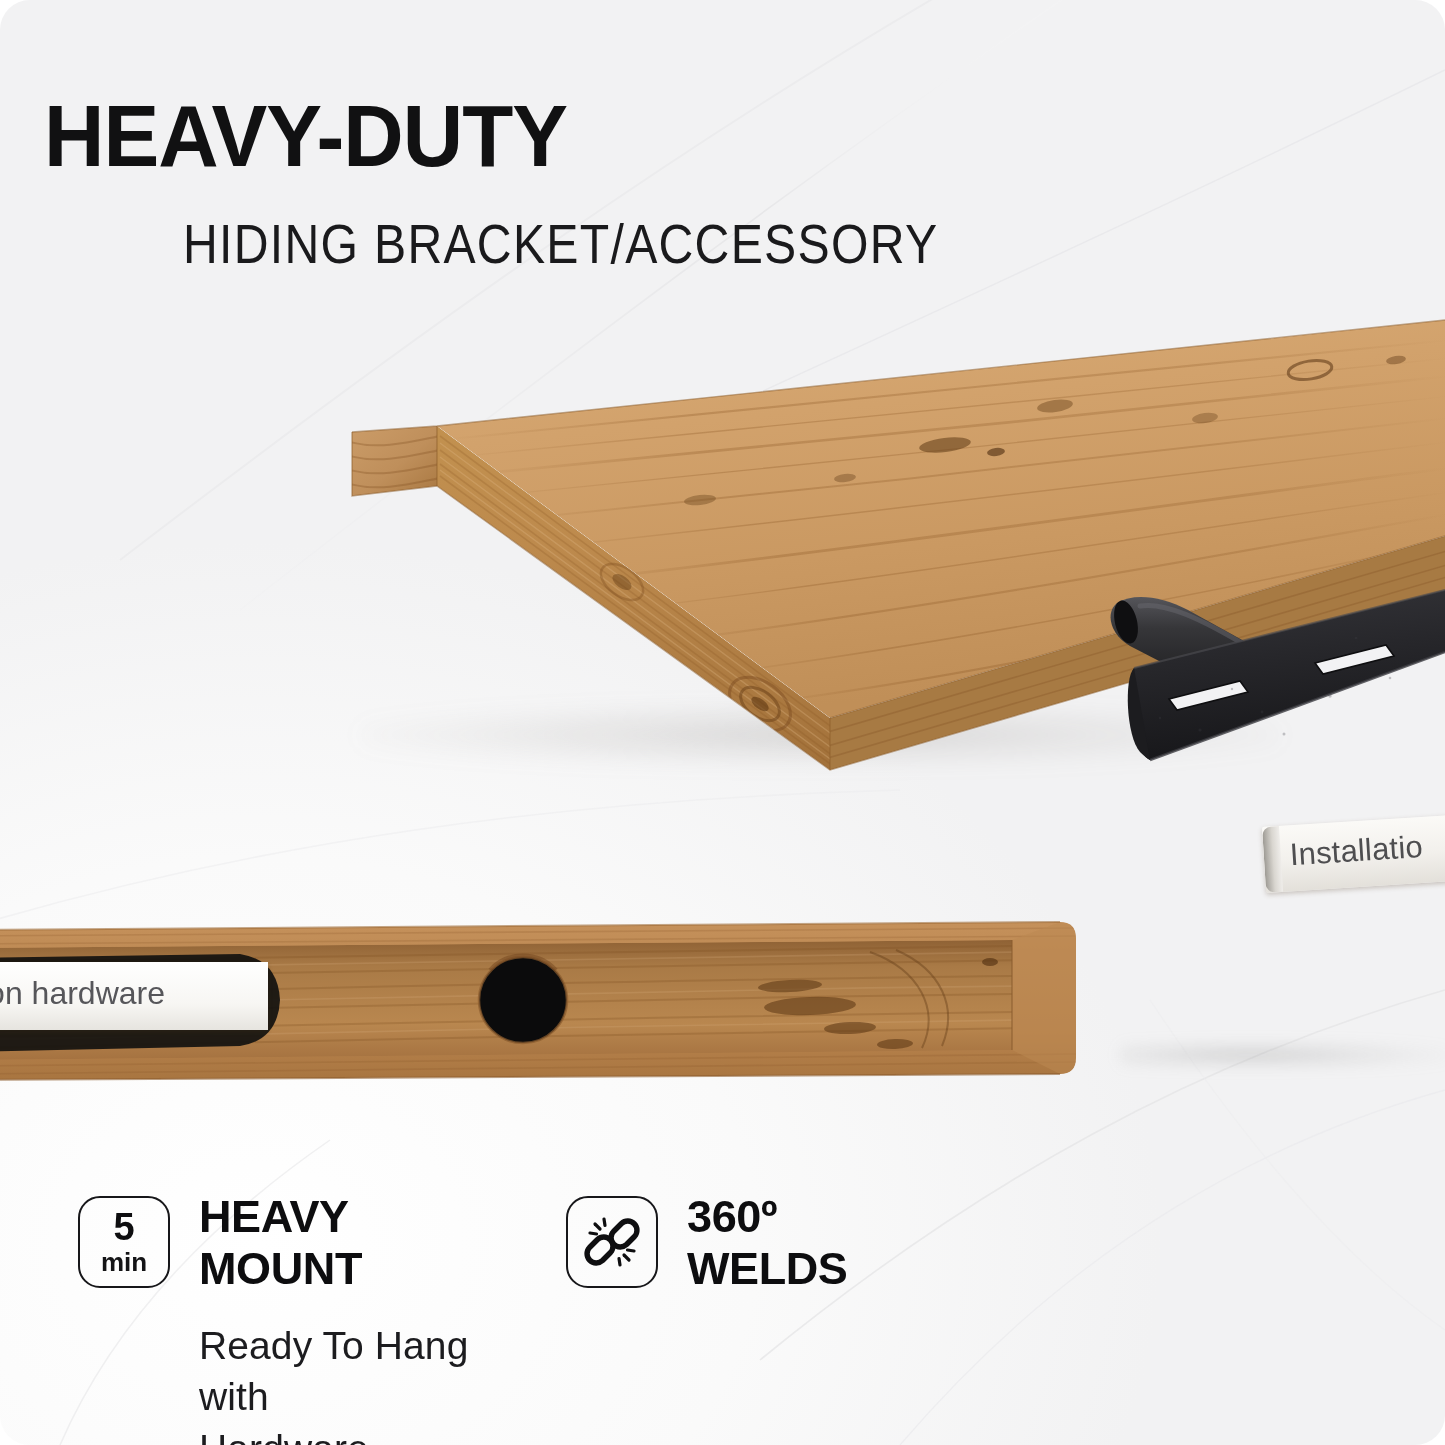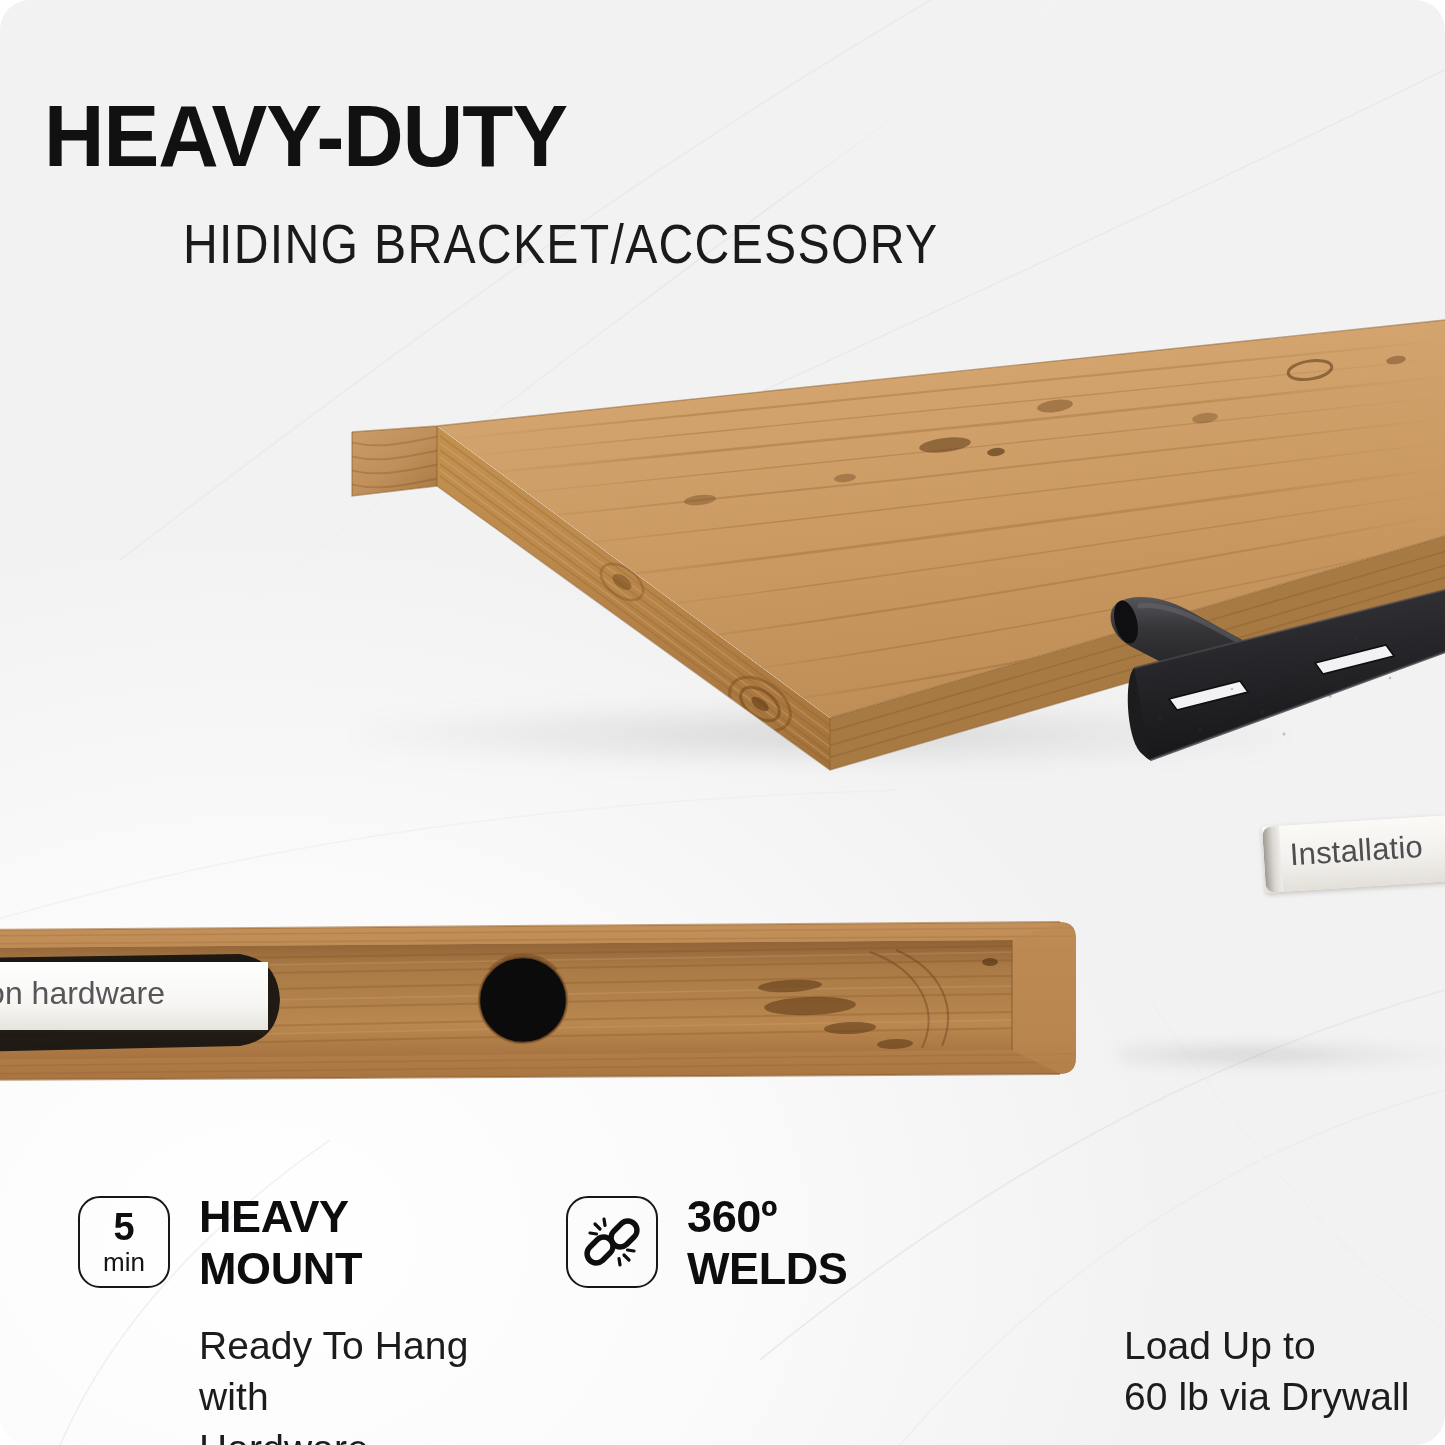--- a/index.html
+++ b/index.html
@@ -180,21 +180,21 @@
   }
   .badge-big {
     font-size: 38px;
     font-weight: 600;
     color: #0e0e10;
     line-height: 0.95;
     letter-spacing: 0px;
   }
   .badge-small {
     font-size: 26px;
-    font-weight: 400;
+    font-weight: 700;
     color: #141416;
     line-height: 1.0;
     margin-top: 3px;
     letter-spacing: 0px;
   }
   .badge-icon-wrap {
     width: 92px; height: 92px;
     display: flex; align-items: center; justify-content: center;
   }
 
@@ -544,19 +544,17 @@
               <line x1="39" y1="54" x2="38" y2="47.5"></line>
             </g>
           </svg>
         </div>
       </div>
       <div class="feat-title">360º
 WELDS</div>
     </div>
 
     <div class="feature f2">
-      <div class="feat-desc">Load Up to
-60 lb via Drywall</div>
     </div>
 
   </div>
 
 </div>
 
 </body></html>

